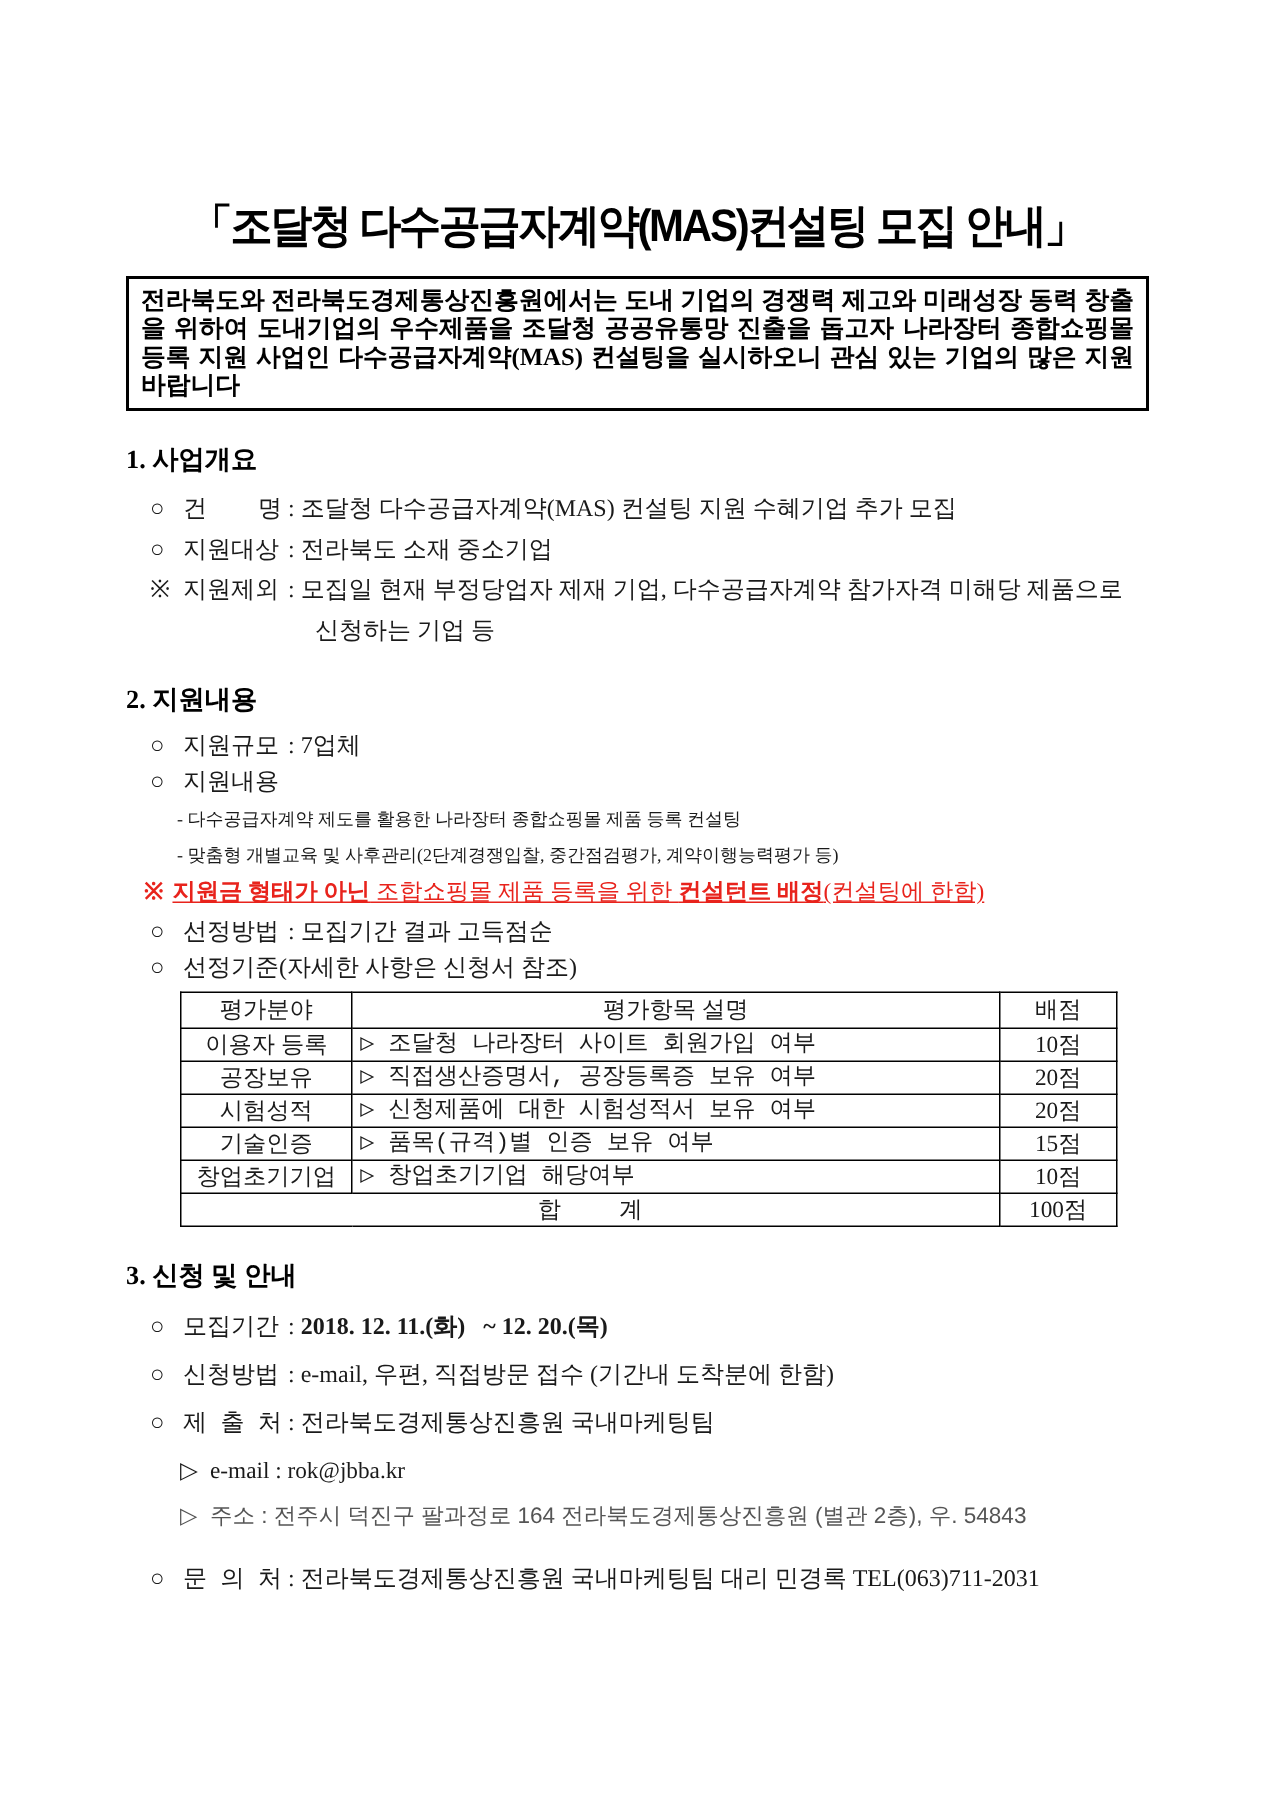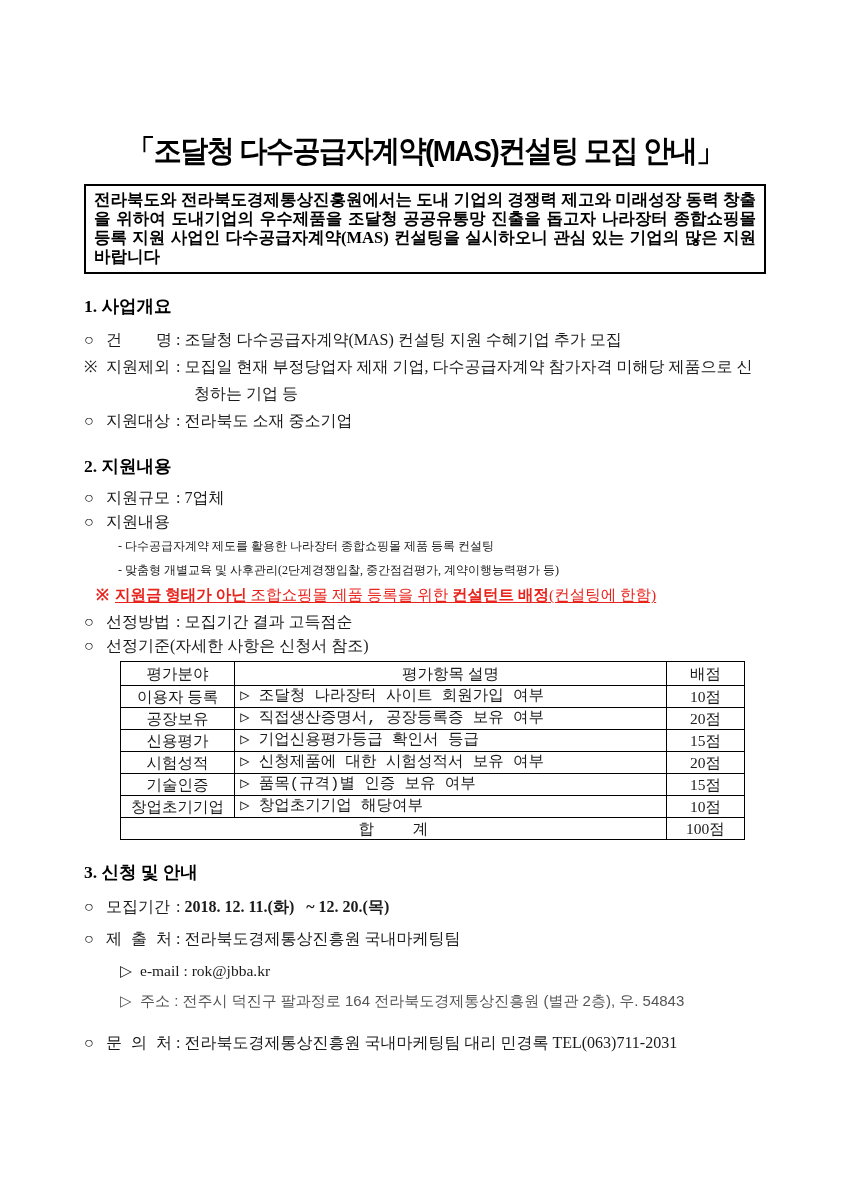--- a/index.html
+++ b/index.html
@@ -41,21 +41,21 @@
     font-weight:bold;
     color:#000;
     margin:18px 0 8px 0;
   }
   .sec{margin-top:20px;}
 
   
   .item{
     font-size:16px;
     line-height:27px;
-    margin-left:0;
+    margin-left:16px;
     padding-left:110px;
     text-indent:-110px;
     color:#1a1a1a;
   }
   .item .marker{display:inline-block;text-indent:0;width:22px;}
   .item .label{
     display:inline-block;text-indent:0;
     min-width:66px;
     text-align:justify;
     -moz-text-align-last:justify;
@@ -128,24 +128,24 @@
   <div class="intro-box">
     <span>전라북도와 전라북도경제통상진흥원에서는 도내 기업의 경쟁력 제고와 미래성장 동력 창출을 위하여 도내기업의 우수제품을 조달청 공공유통망 진출을 돕고자 나라장터 종합쇼핑몰 등록 지원 사업인 다수공급자계약(MAS) 컨설팅을 실시하오니 관심 있는 기업의 많은 지원 바랍니다</span>
   </div>
 
   <div class="sec s1">
     <div class="sec-heading">1. 사업개요</div>
     <div class="item">
       <span class="marker">○</span><span class="label">건      명</span><span class="pre"> : </span><span>조달청 다수공급자계약(MAS) 컨설팅 지원 수혜기업 추가 모집</span>
     </div>
     <div class="item">
+      <span class="marker">○</span><span class="label">지원대상</span><span class="pre"> : </span><span>전라북도 소재 중소기업</span>
+    </div>
+    <div class="item">
       <span class="marker">※</span><span class="label">지원제외</span><span class="pre"> : </span><span>모집일 현재 부정당업자 제재 기업, 다수공급자계약 참가자격 미해당 제품으로 신청하는 기업 등</span>
-    </div>
-    <div class="item">
-      <span class="marker">○</span><span class="label">지원대상</span><span class="pre"> : </span><span>전라북도 소재 중소기업</span>
     </div>
   </div>
 
   <div class="sec s2">
     <div class="sec-heading">2. 지원내용</div>
     <div class="item">
       <span class="marker">○</span><span class="label">지원규모</span><span class="pre"> : </span><span>7업체</span>
     </div>
     <div class="item">
       <span class="marker">○</span><span>지원내용</span>
@@ -186,25 +186,20 @@
           <td class="cat">이용자 등록</td>
           <td class="desc">▷ 조달청 나라장터 사이트 회원가입 여부</td>
           <td class="pts">10점</td>
         </tr>
         <tr>
           <td class="cat">공장보유</td>
           <td class="desc">▷ 직접생산증명서, 공장등록증 보유 여부</td>
           <td class="pts">20점</td>
         </tr>
         <tr>
-          <td class="cat">신용평가</td>
-          <td class="desc">▷ 기업신용평가등급 확인서 등급</td>
-          <td class="pts">15점</td>
-        </tr>
-        <tr>
           <td class="cat">시험성적</td>
           <td class="desc">▷ 신청제품에 대한 시험성적서 보유 여부</td>
           <td class="pts">20점</td>
         </tr>
         <tr>
           <td class="cat">기술인증</td>
           <td class="desc">▷ 품목(규격)별 인증 보유 여부</td>
           <td class="pts">15점</td>
         </tr>
         <tr>
@@ -219,20 +214,23 @@
       </tbody>
     </table>
   </div>
 
   <div class="sec s3">
     <div class="sec-heading">3. 신청 및 안내</div>
     <div class="item">
       <span class="marker">○</span><span class="label">모집기간</span><span class="pre"> : </span><span class="bold pre">2018. 12. 11.(화)   ~ 12. 20.(목)</span>
     </div>
     <div class="item">
+      <span class="marker">○</span><span class="label">신청방법</span><span class="pre"> : </span><span>e-mail, 우편, 직접방문 접수 (기간내 도착분에 한함)</span>
+    </div>
+    <div class="item">
       <span class="marker">○</span><span class="label">제 출 처</span><span class="pre"> : </span><span>전라북도경제통상진흥원 국내마케팅팀</span>
     </div>
     <div class="sub-item">
       <span class="marker">▷</span><span>e-mail</span><span class="pre"> : </span><span>rok@jbba.kr</span>
     </div>
     <div class="sub-item addr">
       <span class="marker">▷</span><span>주소</span><span class="pre"> : </span><span>전주시 덕진구 팔과정로 164 전라북도경제통상진흥원 (별관 2층), 우. 54843</span>
     </div>
     <div class="item contact">
       <span class="marker">○</span><span class="label">문 의 처</span><span class="pre"> : </span><span>전라북도경제통상진흥원 국내마케팅팀 대리 민경록 TEL(063)711-2031</span>

